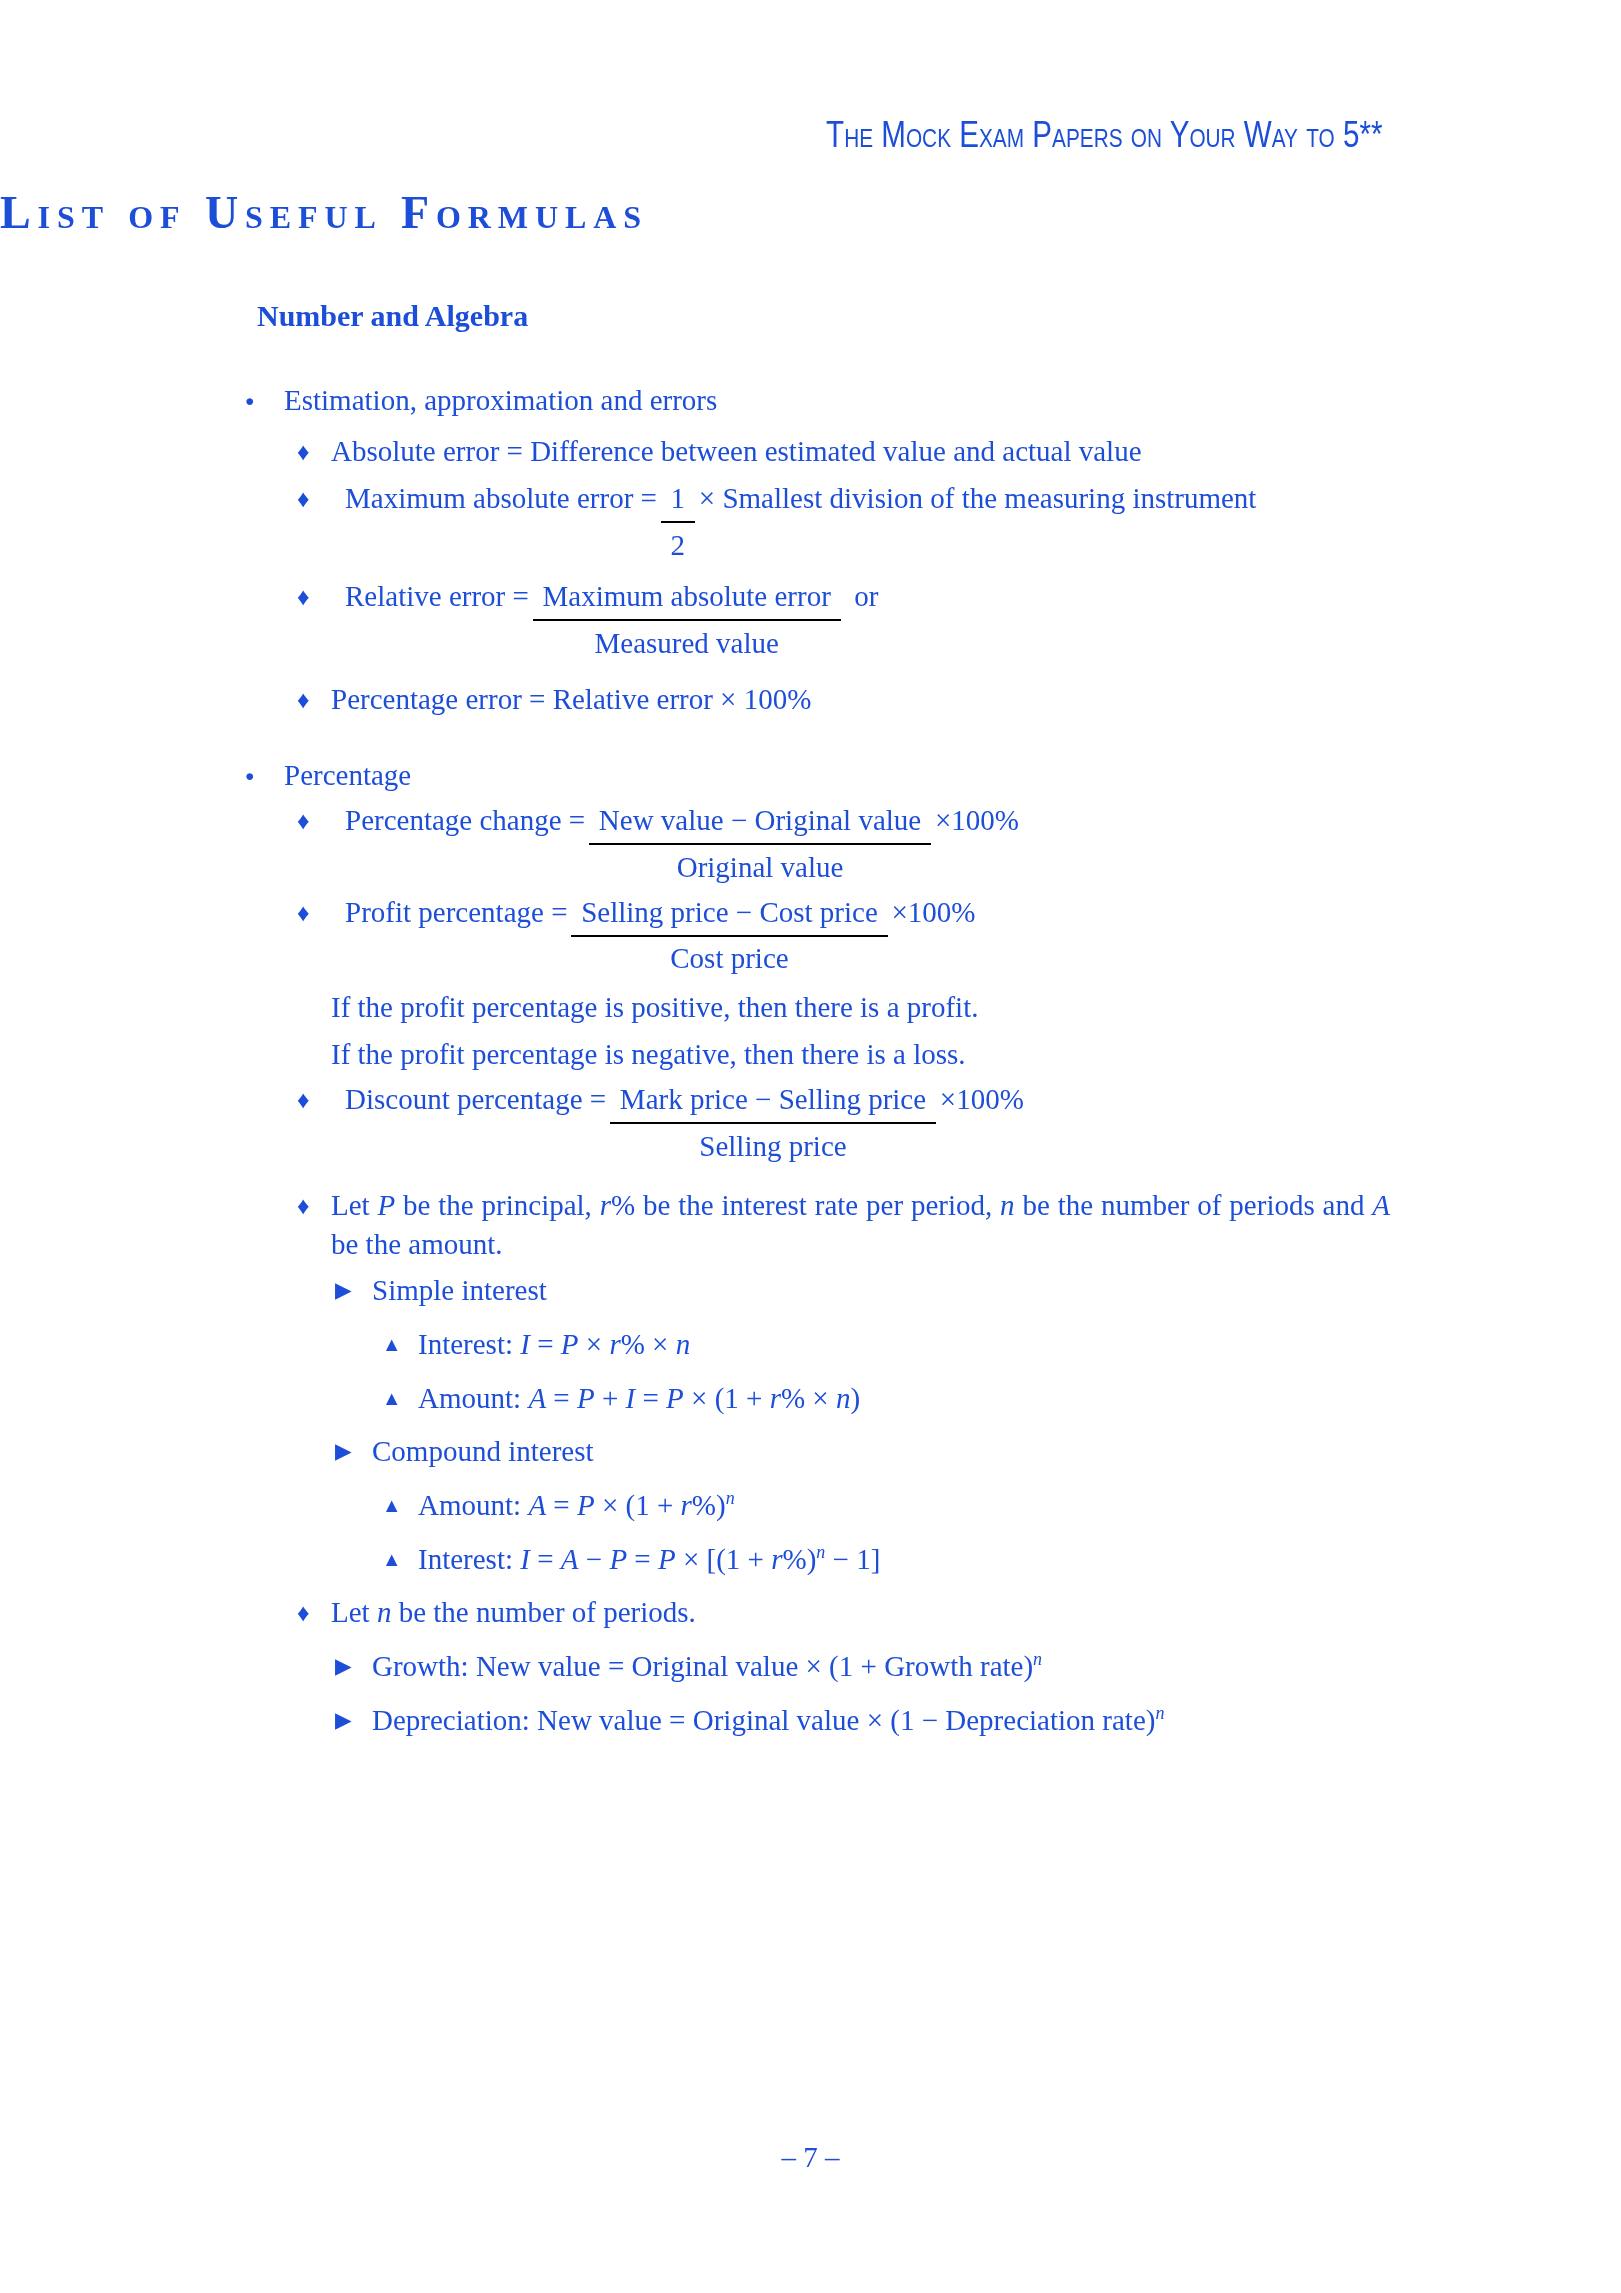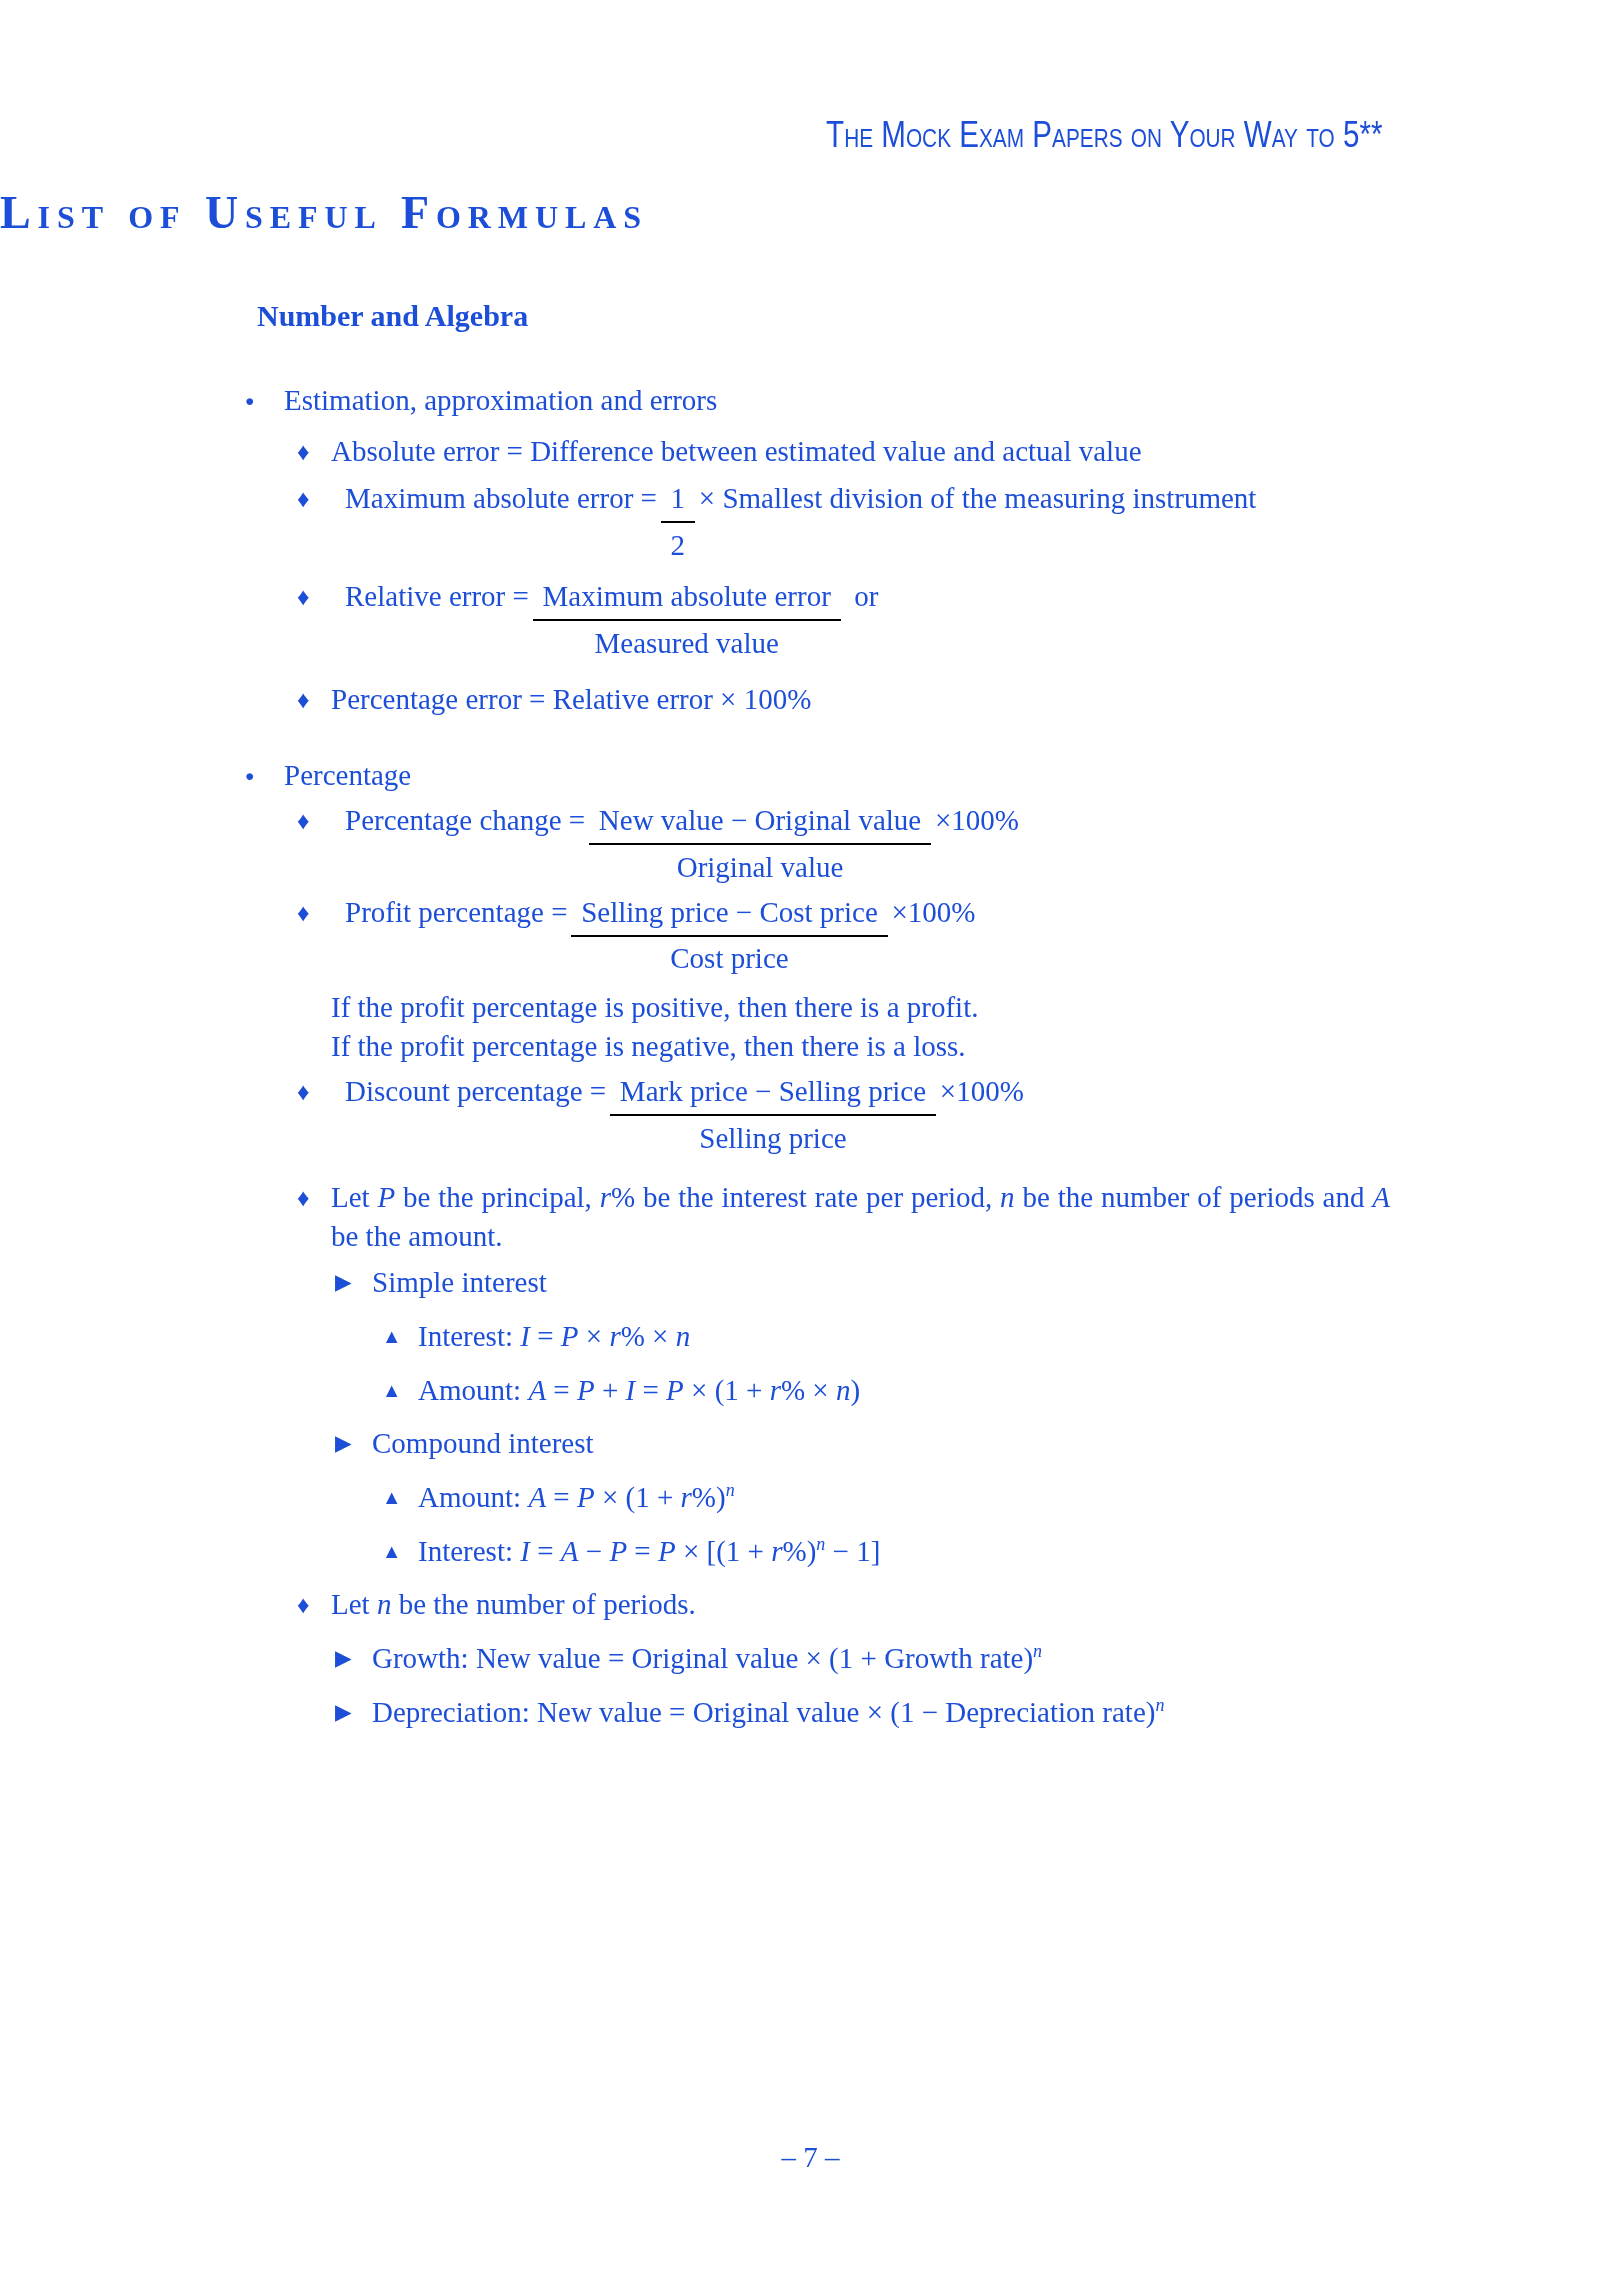--- a/index.html
+++ b/index.html
@@ -56,21 +56,21 @@
     text-align:center;margin:0 3.9px;vertical-align:middle;
   }
   .frac .num{padding:0 9.8px 2.9px;}
   .frac .den{border-top:2.9px solid #000;padding:2.9px 9.8px 0;}
   .orx{margin:0 9.8px;}
   sup{font-size:0.62em;line-height:0;}
   .footer{
     position:absolute;left:0;right:0;top:2141px;
     text-align:center;font-size:29px;
   }
-  .mt0{margin-top:0}.mt6{margin-top:5.9px}.mt8{margin-top:7.8px}.mt10{margin-top:9.8px}
+  .mt0{margin-top:8px}.mt6{margin-top:5.9px}.mt8{margin-top:7.8px}.mt10{margin-top:9.8px}
   .mt12{margin-top:11.8px}.mt13{margin-top:12.7px}.mt15{margin-top:14.7px}.mt16{margin-top:15.7px}
   .mt18{margin-top:17.6px}.mt20{margin-top:19.6px}.mt38{margin-top:37px}
 </style>
 </head>
 <body>
 
 <div class="page">
 
   <div class="header">The Mock Exam Papers on Your Way to 5**</div>
 

